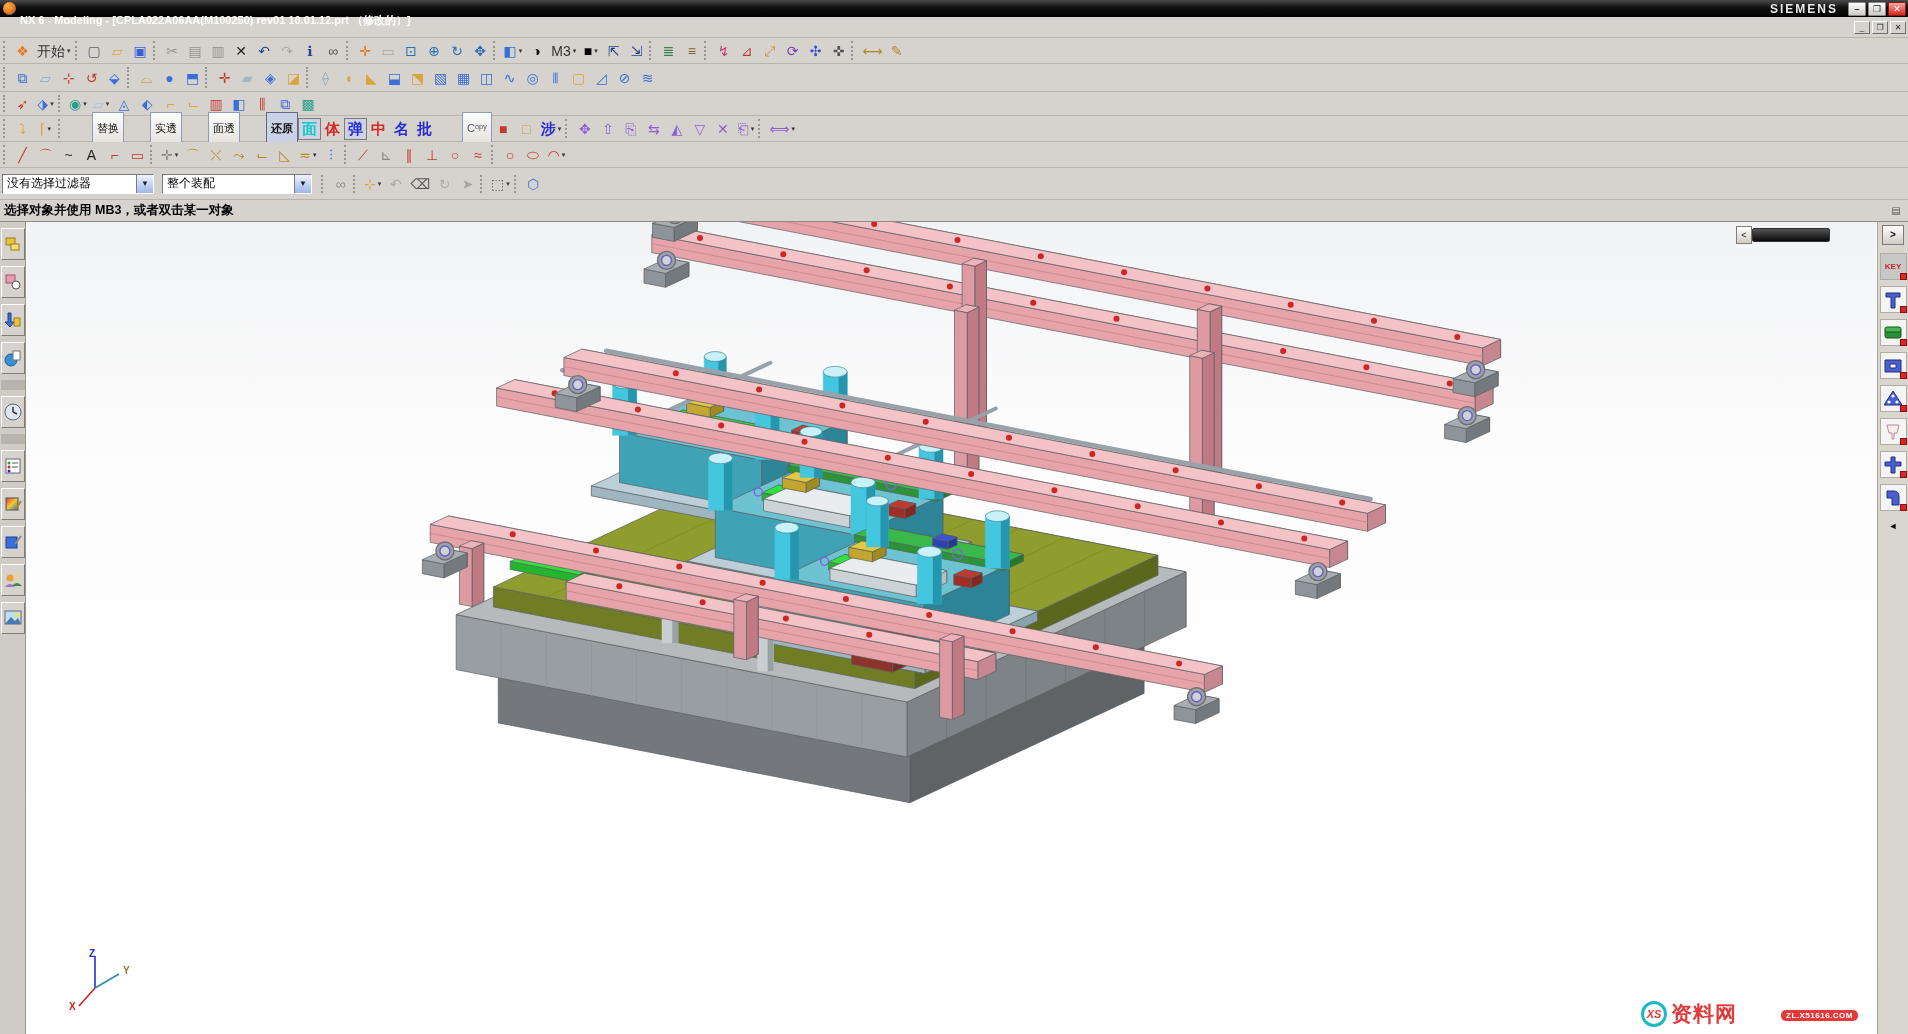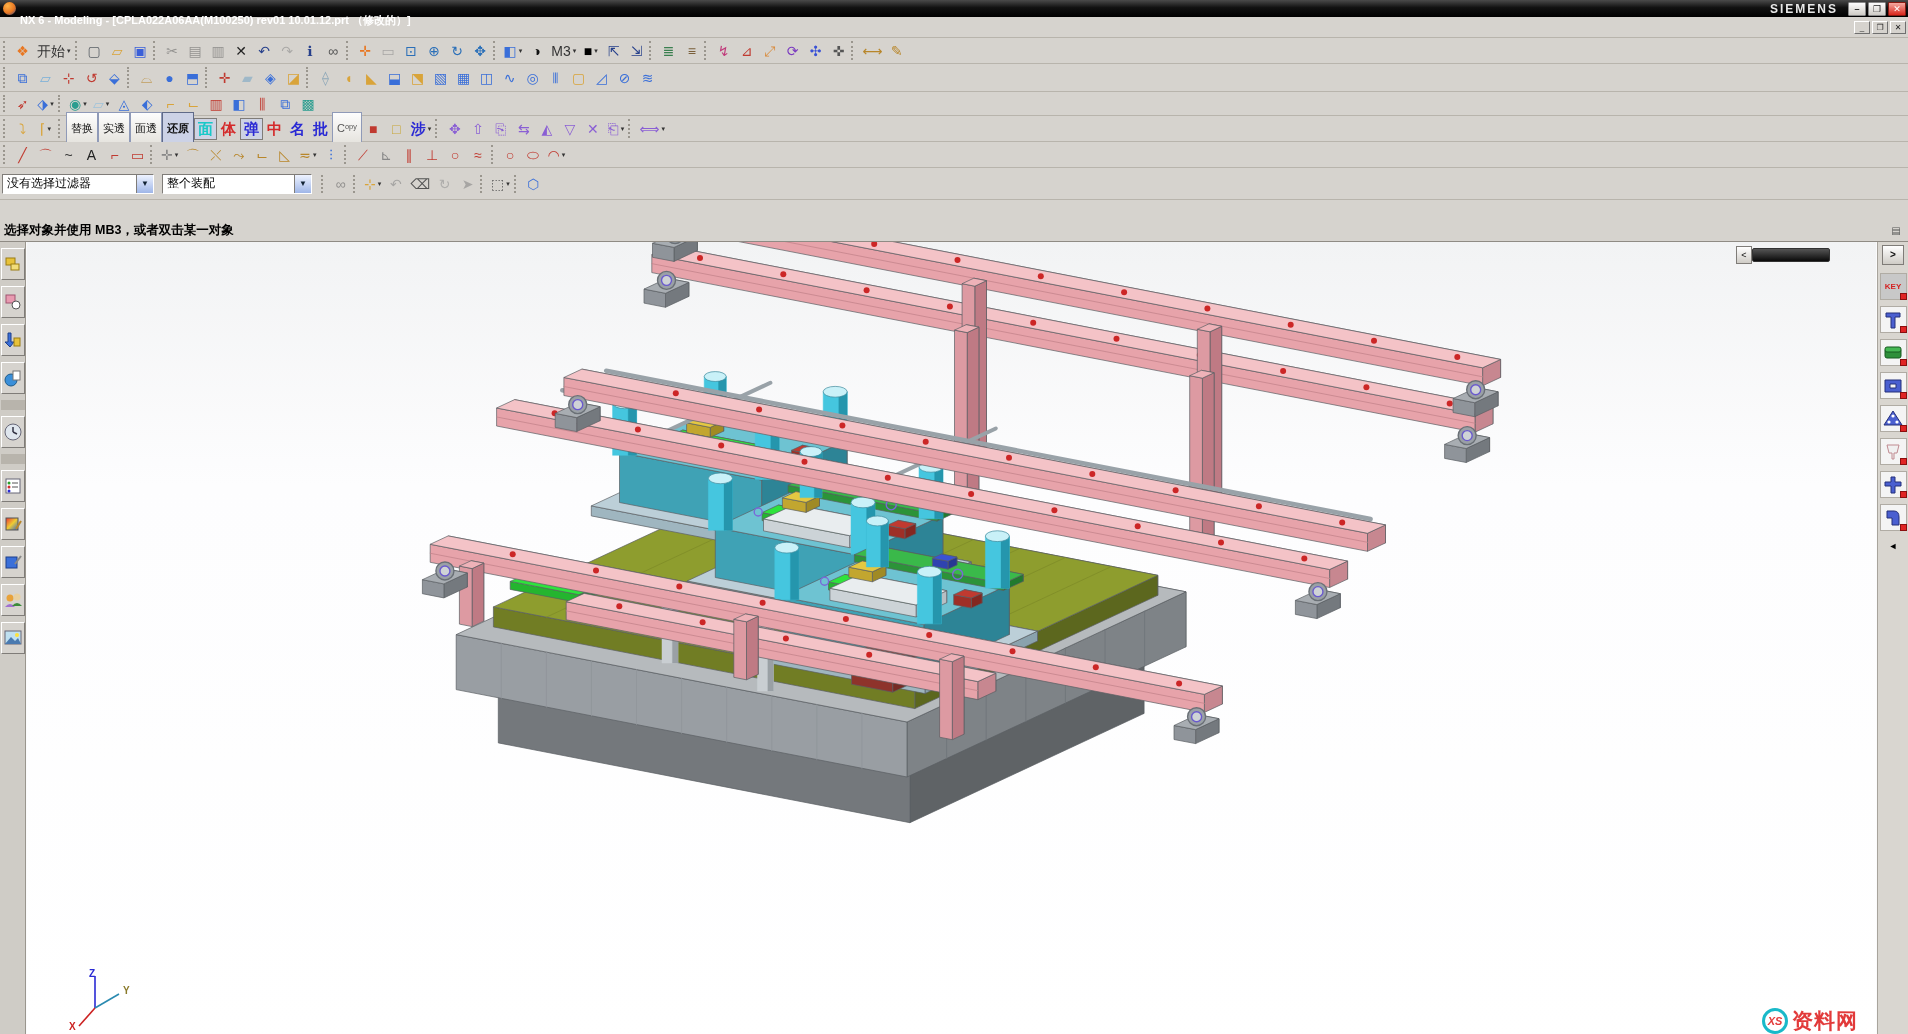--- a/index.html
+++ b/index.html
@@ -24,34 +24,34 @@
     background:#d6d3ce;border:1px solid;border-color:#fff #6f6f6f #6f6f6f #fff;color:#222;}
   
   .tbrow{background:#d6d3ce;border-bottom:1px solid #b8b4ac;display:flex;align-items:center;padding:1px 2px;position:relative;}
   .tbrow.r1{height:26px}.tbrow.r2{height:28px}.tbrow.r3{height:24px}.tbrow.r4{height:26px}.tbrow.r5{height:26px}
   .grip{width:5px;align-self:stretch;margin:2px 3px 2px 1px;border-left:2px dotted #9a968e;flex:0 0 auto;}
   .tbtn{height:22px;min-width:23px;display:flex;align-items:center;justify-content:center;
     border:1px solid transparent;color:#333;font-size:14px;line-height:1;padding:0 2px;position:relative;flex:0 0 auto;}
   .tbtn.dis{color:#a9a59d !important;filter:grayscale(1);opacity:.6;}
   .tbtn.pressed{border-color:#7f7c78 #fff #fff #7f7c78;background:#cdd3e4;font-weight:bold;}
   .tbtn .dd{font-size:7px;color:#333;margin-left:2px;}
-  .tbtn.txt{font-size:11px;border:1px solid #8f9ab8;background:linear-gradient(#fdfdfd,#e4e2dc);padding:16px 4px;color:#111;}
+  .tbtn.txt{font-size:11px;border:1px solid #8f9ab8;background:linear-gradient(#fdfdfd,#e4e2dc);padding:16px 4px;color:#111;margin-left:26px;}
   .tbtn.txt.pressed{background:#ccd2e6;border-color:#5f6a88;}
   .tbtn.cjk{font-size:15px;font-weight:bold;border:none;background:transparent;padding:0 3px;}
   .tbtn.cjk.pressed{border:1px solid #7f7c78;background:#cdd3e4;}
   
   .selbar{height:32px;background:#d6d3ce;border-bottom:1px solid #b8b4ac;display:flex;align-items:center;padding:2px 2px;}
   .combo{height:20px;background:#fff;border:1px solid;border-color:#7f7c78 #fff #fff #7f7c78;display:flex;align-items:center;
     font-size:12px;margin-right:8px;}
   .combo .cval{padding:0 4px;white-space:nowrap;overflow:hidden;}
   .combo .cbtn{width:17px;height:18px;background:linear-gradient(#eef3ff,#9fb6e8);border-left:1px solid #7f7c78;
     display:flex;align-items:center;justify-content:center;font-size:8px;color:#123;}
   
   .promptbar{height:22px;background:#d6d3ce;border-bottom:1px solid #8f8b84;display:flex;align-items:center;
-    font-size:12.5px;font-weight:bold;color:#000;padding-left:4px;margin-top:20px;}
+    font-size:12.5px;font-weight:bold;color:#000;padding-left:4px;}
   .promptbar .pr-right{margin-left:auto;margin-right:4px;}
   
   .main{position:relative;height:812px;background:#fbfbfc;}
   .lefttabs{position:absolute;left:0;top:0;width:26px;height:100%;background:#cfccc6;border-right:1px solid #9a968e;z-index:5;}
   .ltab{width:24px;height:32px;margin:6px 0 6px 1px;background:#d6d3ce;border:1px solid;border-color:#fff #7f7c78 #7f7c78 #fff;
     display:flex;align-items:center;justify-content:center;}
   .ltab svg{display:block}
   .lgap{height:10px;background:#b8b4ac;margin:0 0 0 1px;width:24px;}
   .canvas-wrap{position:absolute;left:27px;top:0;width:1849px;height:812px;background:linear-gradient(#f2f3f4,#fdfdfe 30%,#ffffff);overflow:hidden;}
   
@@ -60,21 +60,21 @@
   .vs-bar{width:78px;height:14px;background:linear-gradient(#555,#0a0a0a);border:1px solid #333;border-radius:2px;}
   
   .palette{position:absolute;right:0;top:0;width:31px;height:100%;background:#d9d6d0;border-left:1px solid #a8a49c;z-index:5;}
   .pal-scroll{width:22px;height:20px;margin:3px auto 8px auto;background:linear-gradient(#fff,#cfccc6);border:1px solid #7f7c78;
     text-align:center;font-size:10px;line-height:18px;color:#111;font-weight:bold;}
   .pal-item{width:27px;height:27px;margin:6px auto;background:#f4f4f4;border:1px solid #b0aca4;position:relative;display:flex;align-items:center;justify-content:center;}
   .pal-item .badge{position:absolute;right:-1px;bottom:-1px;width:7px;height:7px;background:#e02424;border:1px solid #8a0f0f;}
   .pal-item .keytxt{font-size:8px;font-weight:bold;color:#d42222;background:#c8c8c8;width:100%;height:100%;display:flex;align-items:center;justify-content:center;}
   .pal-collapse{width:10px;margin:10px auto 0 auto;font-size:9px;color:#000;text-align:center;}
   
-  .watermark{position:absolute;right:18px;bottom:6px;z-index:7;display:flex;flex-direction:column;align-items:flex-start;}
+  .watermark{position:absolute;right:18px;bottom:6px;z-index:7;display:flex;flex-direction:row;align-items:center;gap:44px;}
   .wm-row{display:flex;align-items:center;}
   .wm-circle{width:26px;height:26px;border-radius:50%;border:3px solid #19b9c9;color:#e23a3a;font-weight:bold;font-size:11px;
     display:flex;align-items:center;justify-content:center;background:#fff;font-style:italic;}
   .wm-name{font-size:21px;font-weight:bold;color:#e23a3a;margin-left:4px;letter-spacing:1px;}
   .wm-url{font-size:8px;font-weight:bold;color:#fff;background:#e23a3a;padding:1px 5px;border-radius:5px;margin-top:2px;letter-spacing:.5px;}
   
   .triad{position:absolute;left:38px;bottom:22px;z-index:7;}
 </style>
 </head>
 <body>

